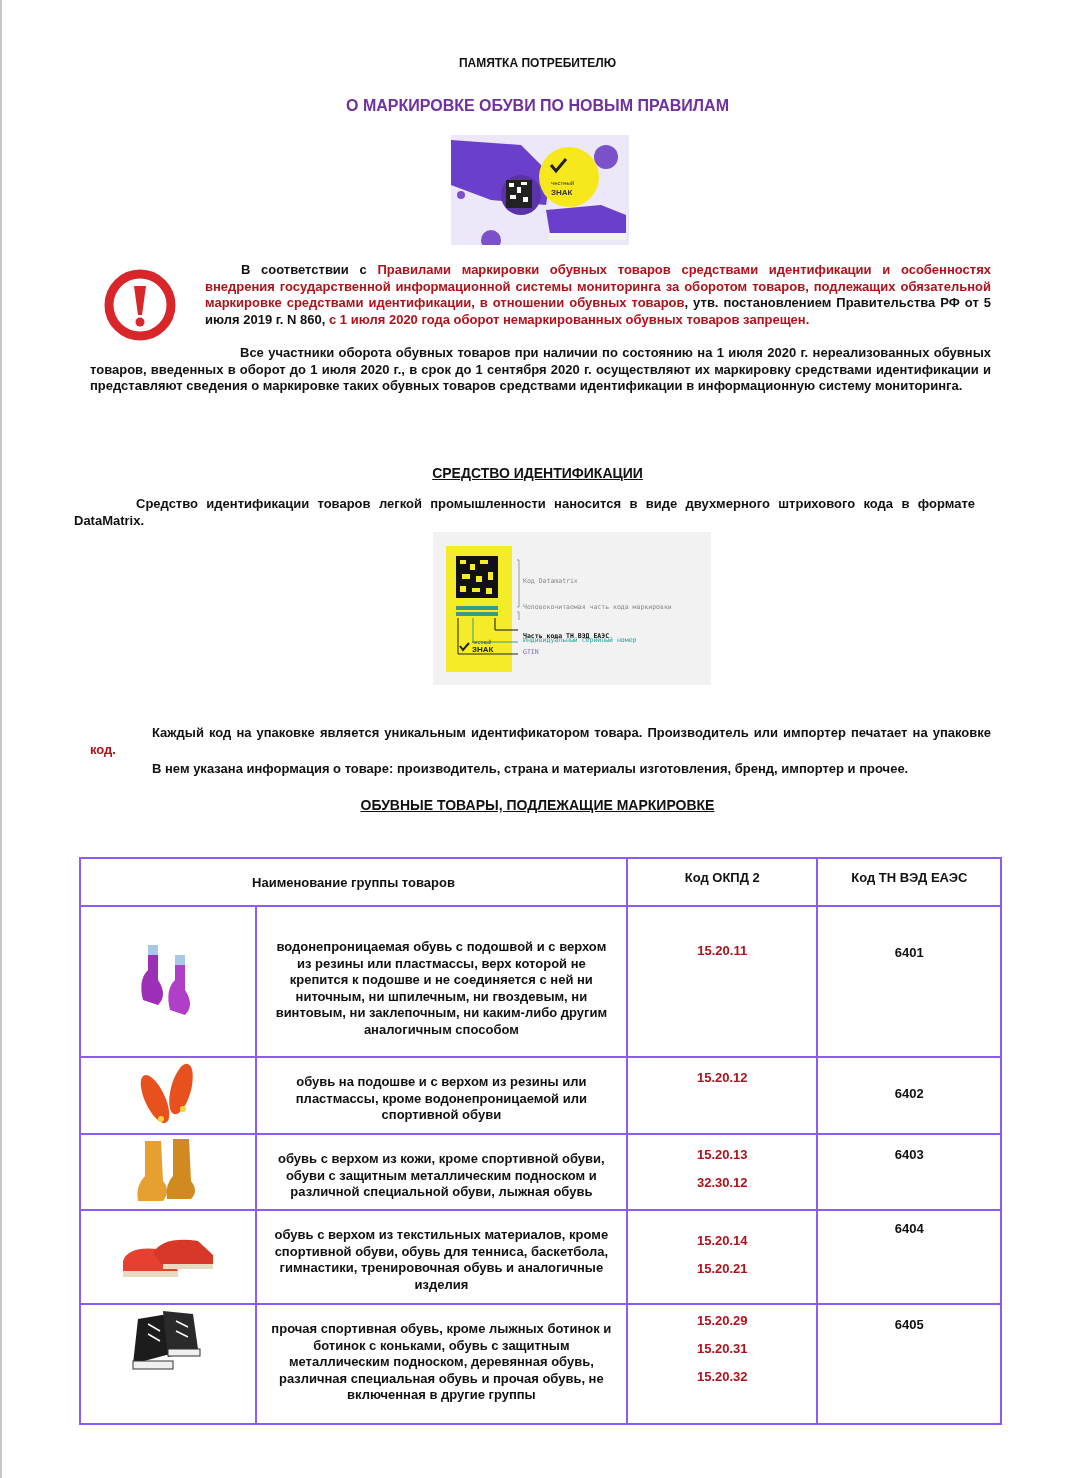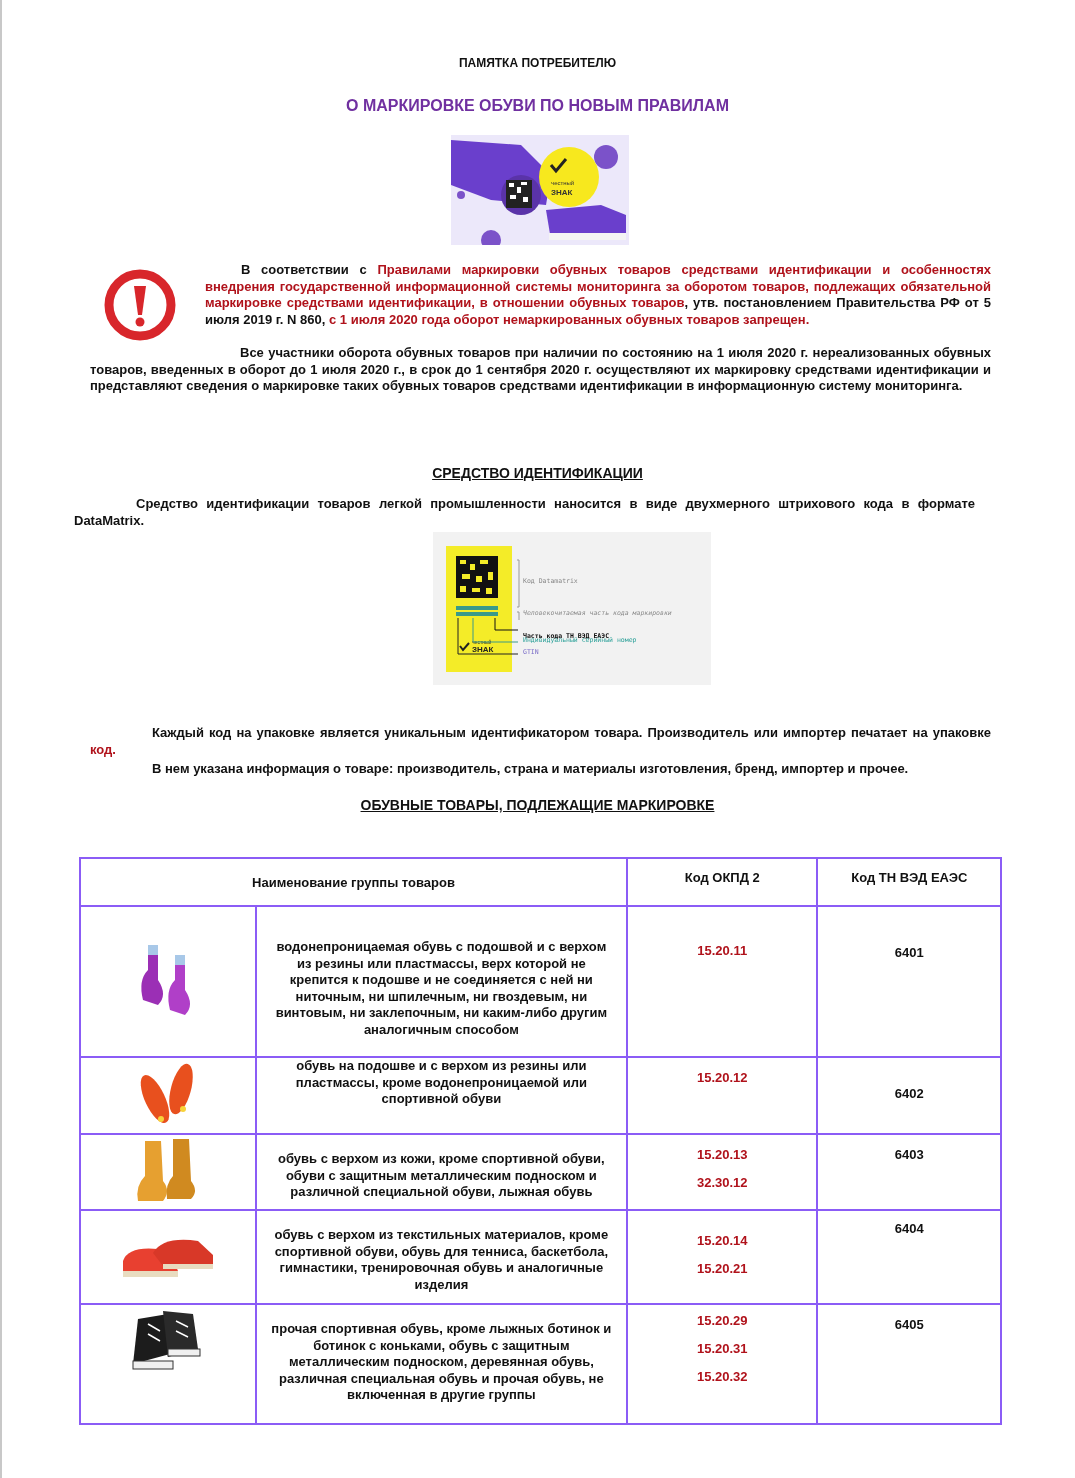--- a/index.html
+++ b/index.html
@@ -94,21 +94,21 @@
     </svg>
   </div>
   <svg width="278" height="153" style="position:absolute;left:0;top:0">
     <path d="M84 28 L86 28 L86 75 L84 75" stroke="#999" fill="none"></path>
     <path d="M84 80 L86 80 L86 88" stroke="#999" fill="none"></path>
     <path d="M62 86 L62 98 L85 98" stroke="#111" fill="none"></path>
     <path d="M40 86 L40 110 L85 110" stroke="#3a9a8a" fill="none"></path>
     <path d="M25 86 L25 122 L85 122" stroke="#222" fill="none"></path>
   </svg>
   <div class="lbl" style="left:90px;top:45px;color:#888;">Код Datamatrix</div>
-  <div class="lbl" style="left:90px;top:77px;color:#888;font-style:italic;">Человекочитаемая часть кода маркировки</div>
+  <div class="lbl" style="left:90px;top:71px;color:#888;">Человекочитаемая часть кода маркировки</div>
   <div class="lbl" style="left:90px;top:100px;color:#111;font-weight:bold;text-align:center;">Часть кода ТН ВЭД ЕАЭС</div>
   <div class="lbl" style="left:90px;top:104px;color:#2aa098;">Индивидуальный серийный номер</div>
   <div class="lbl" style="left:90px;top:116px;color:#7a6cc8;">GTIN</div>
 </div>
 
 <div class="para" style="left:90px;top:725px;width:901px;"><span class="indent2"></span><span>Каждый код на упаковке является уникальным идентификатором товара. Производитель или импортер печатает на упаковке </span><span class="red">код.</span></div>
 <div class="para" style="left:90px;top:761px;width:901px;"><span class="indent2"></span><span>В нем указана информация о товаре: производитель, страна и материалы изготовления, бренд, импортер и прочее.</span></div>
 
 <div class="h" style="top:797px;">ОБУВНЫЕ ТОВАРЫ, ПОДЛЕЖАЩИЕ МАРКИРОВКЕ</div>
 
@@ -142,21 +142,21 @@
   </tr>
   <tr style="height:77px">
     <td style="vertical-align:middle">
       <svg width="70" height="70">
             <ellipse cx="22" cy="40" rx="10" ry="26" transform="rotate(-25 22 40)" fill="#e8501e"></ellipse>
             <ellipse cx="48" cy="30" rx="10" ry="26" transform="rotate(15 48 30)" fill="#e8501e"></ellipse>
             <circle cx="28" cy="60" r="3" fill="#f7d23a"></circle>
             <circle cx="50" cy="50" r="3" fill="#f7d23a"></circle>
           </svg>
     </td>
-    <td class="desc" style="">обувь на подошве и с верхом из резины или пластмассы, кроме водонепроницаемой или спортивной обуви</td>
+    <td class="desc" style="padding-top:16px">обувь на подошве и с верхом из резины или пластмассы, кроме водонепроницаемой или спортивной обуви</td>
     <td class="code" style="padding-top:6px">
           <div>15.20.12</div>
         </td>
     <td style="padding-top:28px">6402</td>
   </tr>
   <tr style="height:76px">
     <td style="vertical-align:middle">
       <svg width="70" height="70">
             <path d="M12 5 L28 5 L30 45 Q38 55 30 65 L5 65 Q2 50 12 40Z" fill="#e6a030"></path>
             <path d="M40 3 L56 3 L58 45 Q66 55 58 63 L34 63 Q32 48 40 40Z" fill="#d08a20"></path>

